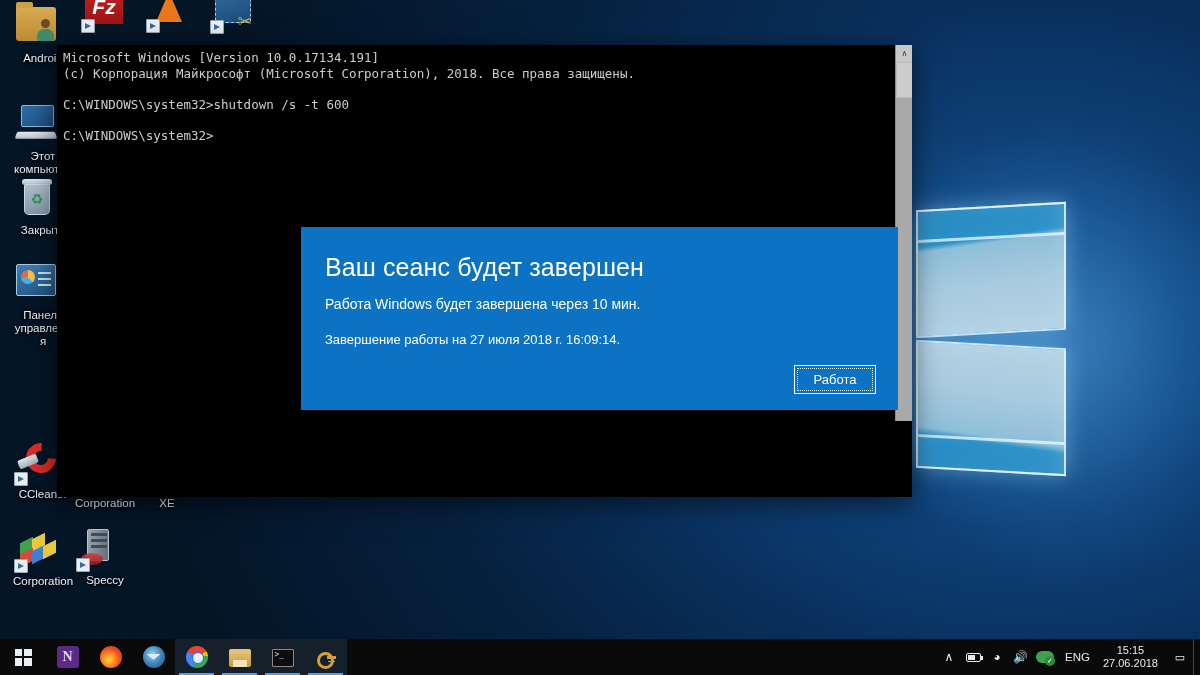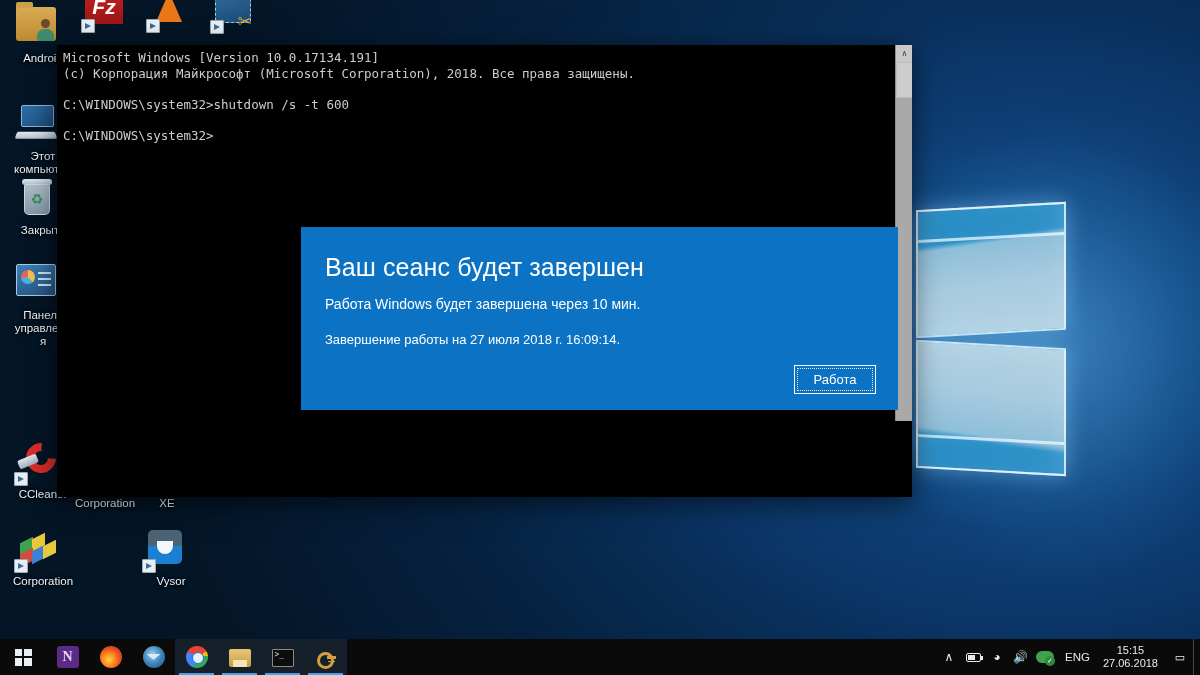--- a/index.html
+++ b/index.html
@@ -589,28 +589,31 @@
     <span class="lbl">Corporation</span>
   </div>
 
   <div class="dicon" style="left:62px;top:497px;">
     <span class="lbl">Corporation</span>
   </div>
   <div class="dicon" style="left:124px;top:497px;">
     <span class="lbl">XE</span>
   </div>
 
-
-  <div class="dicon" style="left:128px;top:526px;">
-    <div class="glyph">
-      <div class="ic-vysor"></div>
-        <div class="shortcut-arrow"></div>
-    </div>
-    <span class="lbl">Vysor</span>
-  </div>
+  <div class="dicon" style="left:62px;top:526px;">
+    <div class="glyph">
+      <div class="ic-tower">
+          <div class="case"></div>
+          <div class="glass"></div>
+        </div>
+      <div class="shortcut-arrow"></div>
+    </div>
+    <span class="lbl">Speccy</span>
+  </div>
+
 
   <div id="cmd-window">
     <div id="cmd-body">
       <pre id="cmd-text">Microsoft Windows [Version 10.0.17134.191]
 (c) Корпорация Майкрософт (Microsoft Corporation), 2018. Все права защищены.
 
 C:\WINDOWS\system32&gt;shutdown /s -t 600
 
 C:\WINDOWS\system32&gt;</pre>
       <div id="cmd-scroll">

